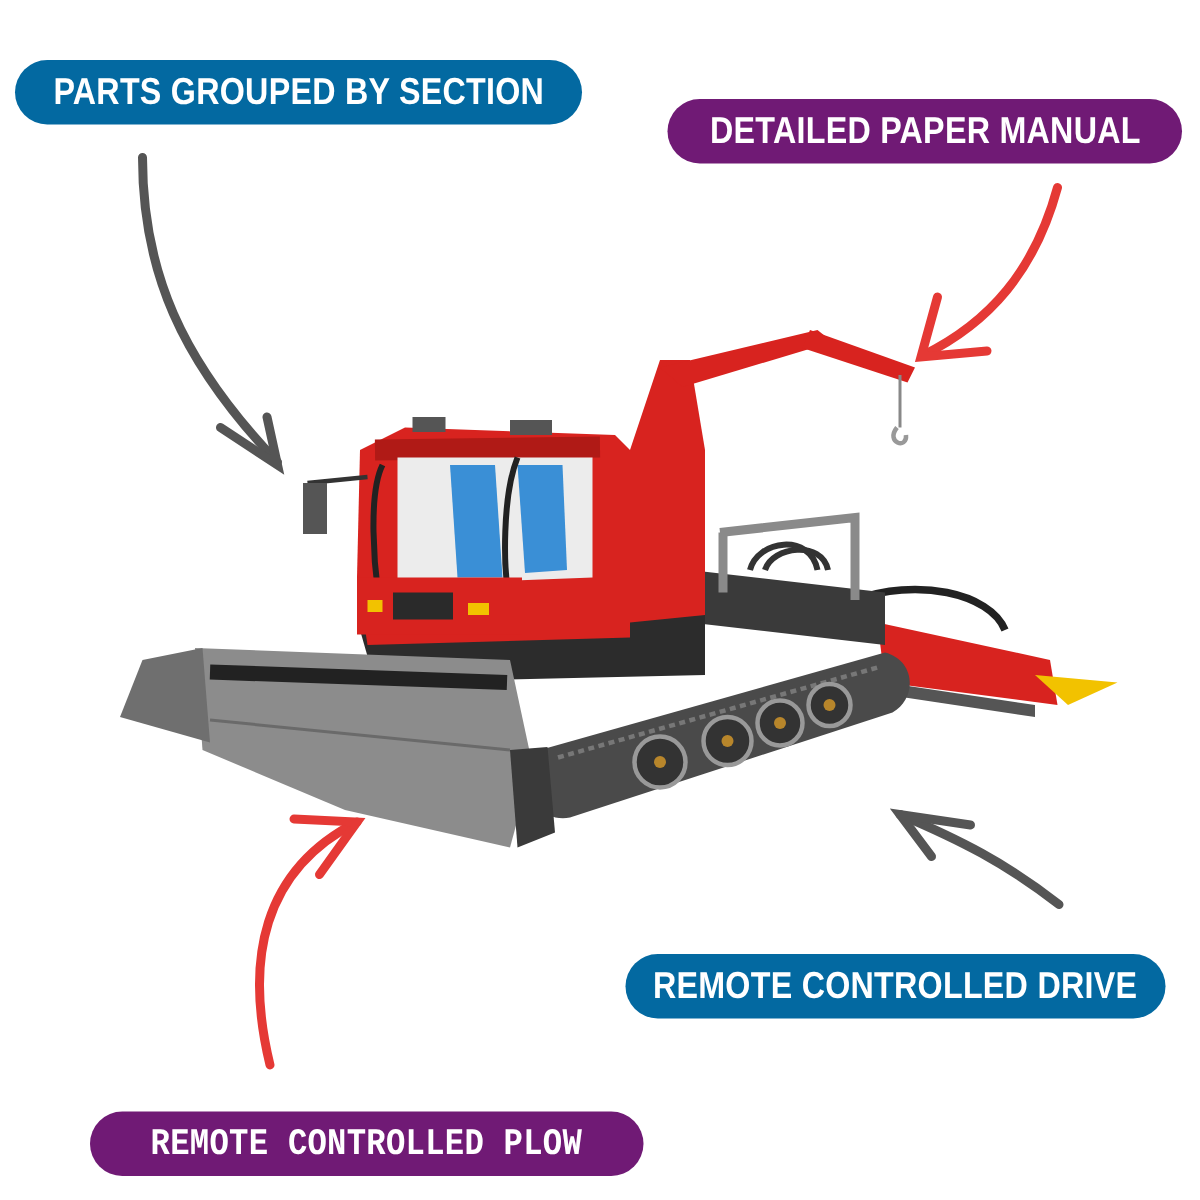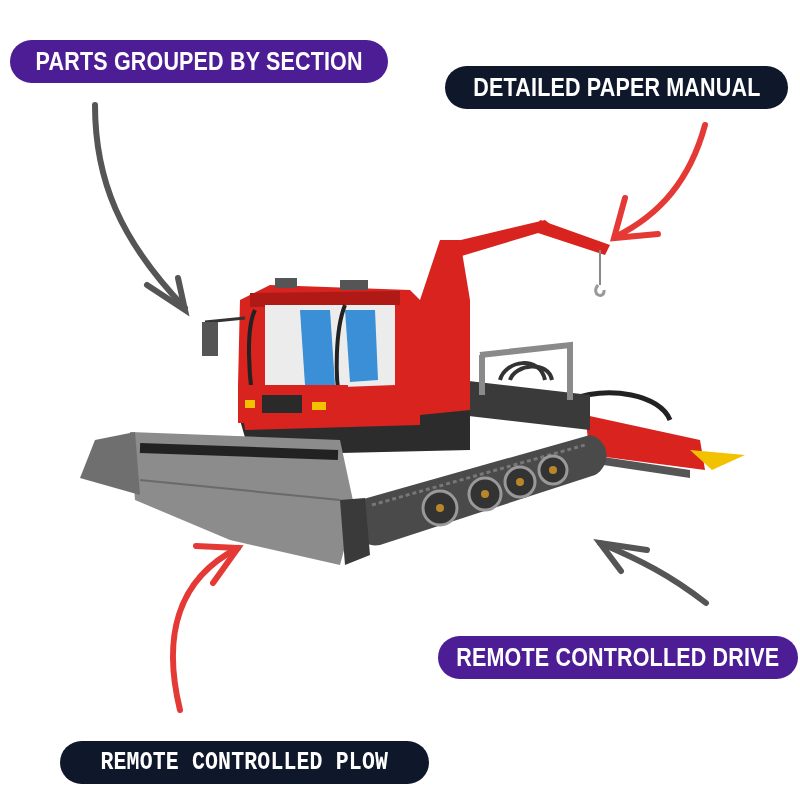--- a/index.html
+++ b/index.html
@@ -4,25 +4,25 @@
   <style>
     html, body { margin: 0; padding: 0; background: #ffffff; }
     body { width: 800px; height: 800px; position: relative; overflow: hidden; font-family: "Liberation Sans", "DejaVu Sans", sans-serif; }
     .pill {
       position: absolute; height: 43px; border-radius: 22px;
       color: #ffffff; font-weight: bold; font-size: 25px; letter-spacing: 0.2px;
       display: flex; align-items: center; justify-content: center;
       white-space: nowrap; box-sizing: border-box; font-stretch: condensed;
     }
     .pill span { display: inline-block; transform: scaleX(0.86); transform-origin: center; }
-    .pill.gray { background: #4c1d95; }
-    .pill.red { background: #0f172a; }
+    .pill.gray { background: #0369a1; }
+    .pill.red { background: #701a75; }
     #pill-parts { left: 10px; top: 40px; width: 378px; }
     #pill-manual { left: 445px; top: 66px; width: 343px; }
-    #pill-drive { left: 438px; top: 636px; width: 360px; }
+    #pill-drive { left: 417px; top: 636px; width: 360px; }
     #pill-plow { left: 60px; top: 741px; width: 369px; font-family: Liberation Mono, monospace; }
     svg.layer { position: absolute; left: 0; top: 0; width: 800px; height: 800px; }
   </style>
 </head>
 <body>
 
 <svg class="layer" viewBox="0 0 800 800" xmlns="http://www.w3.org/2000/svg">
 
   <g>
     <path d="M585 415 L700 440 L705 470 L590 455 Z" fill="#d8231f"></path>

